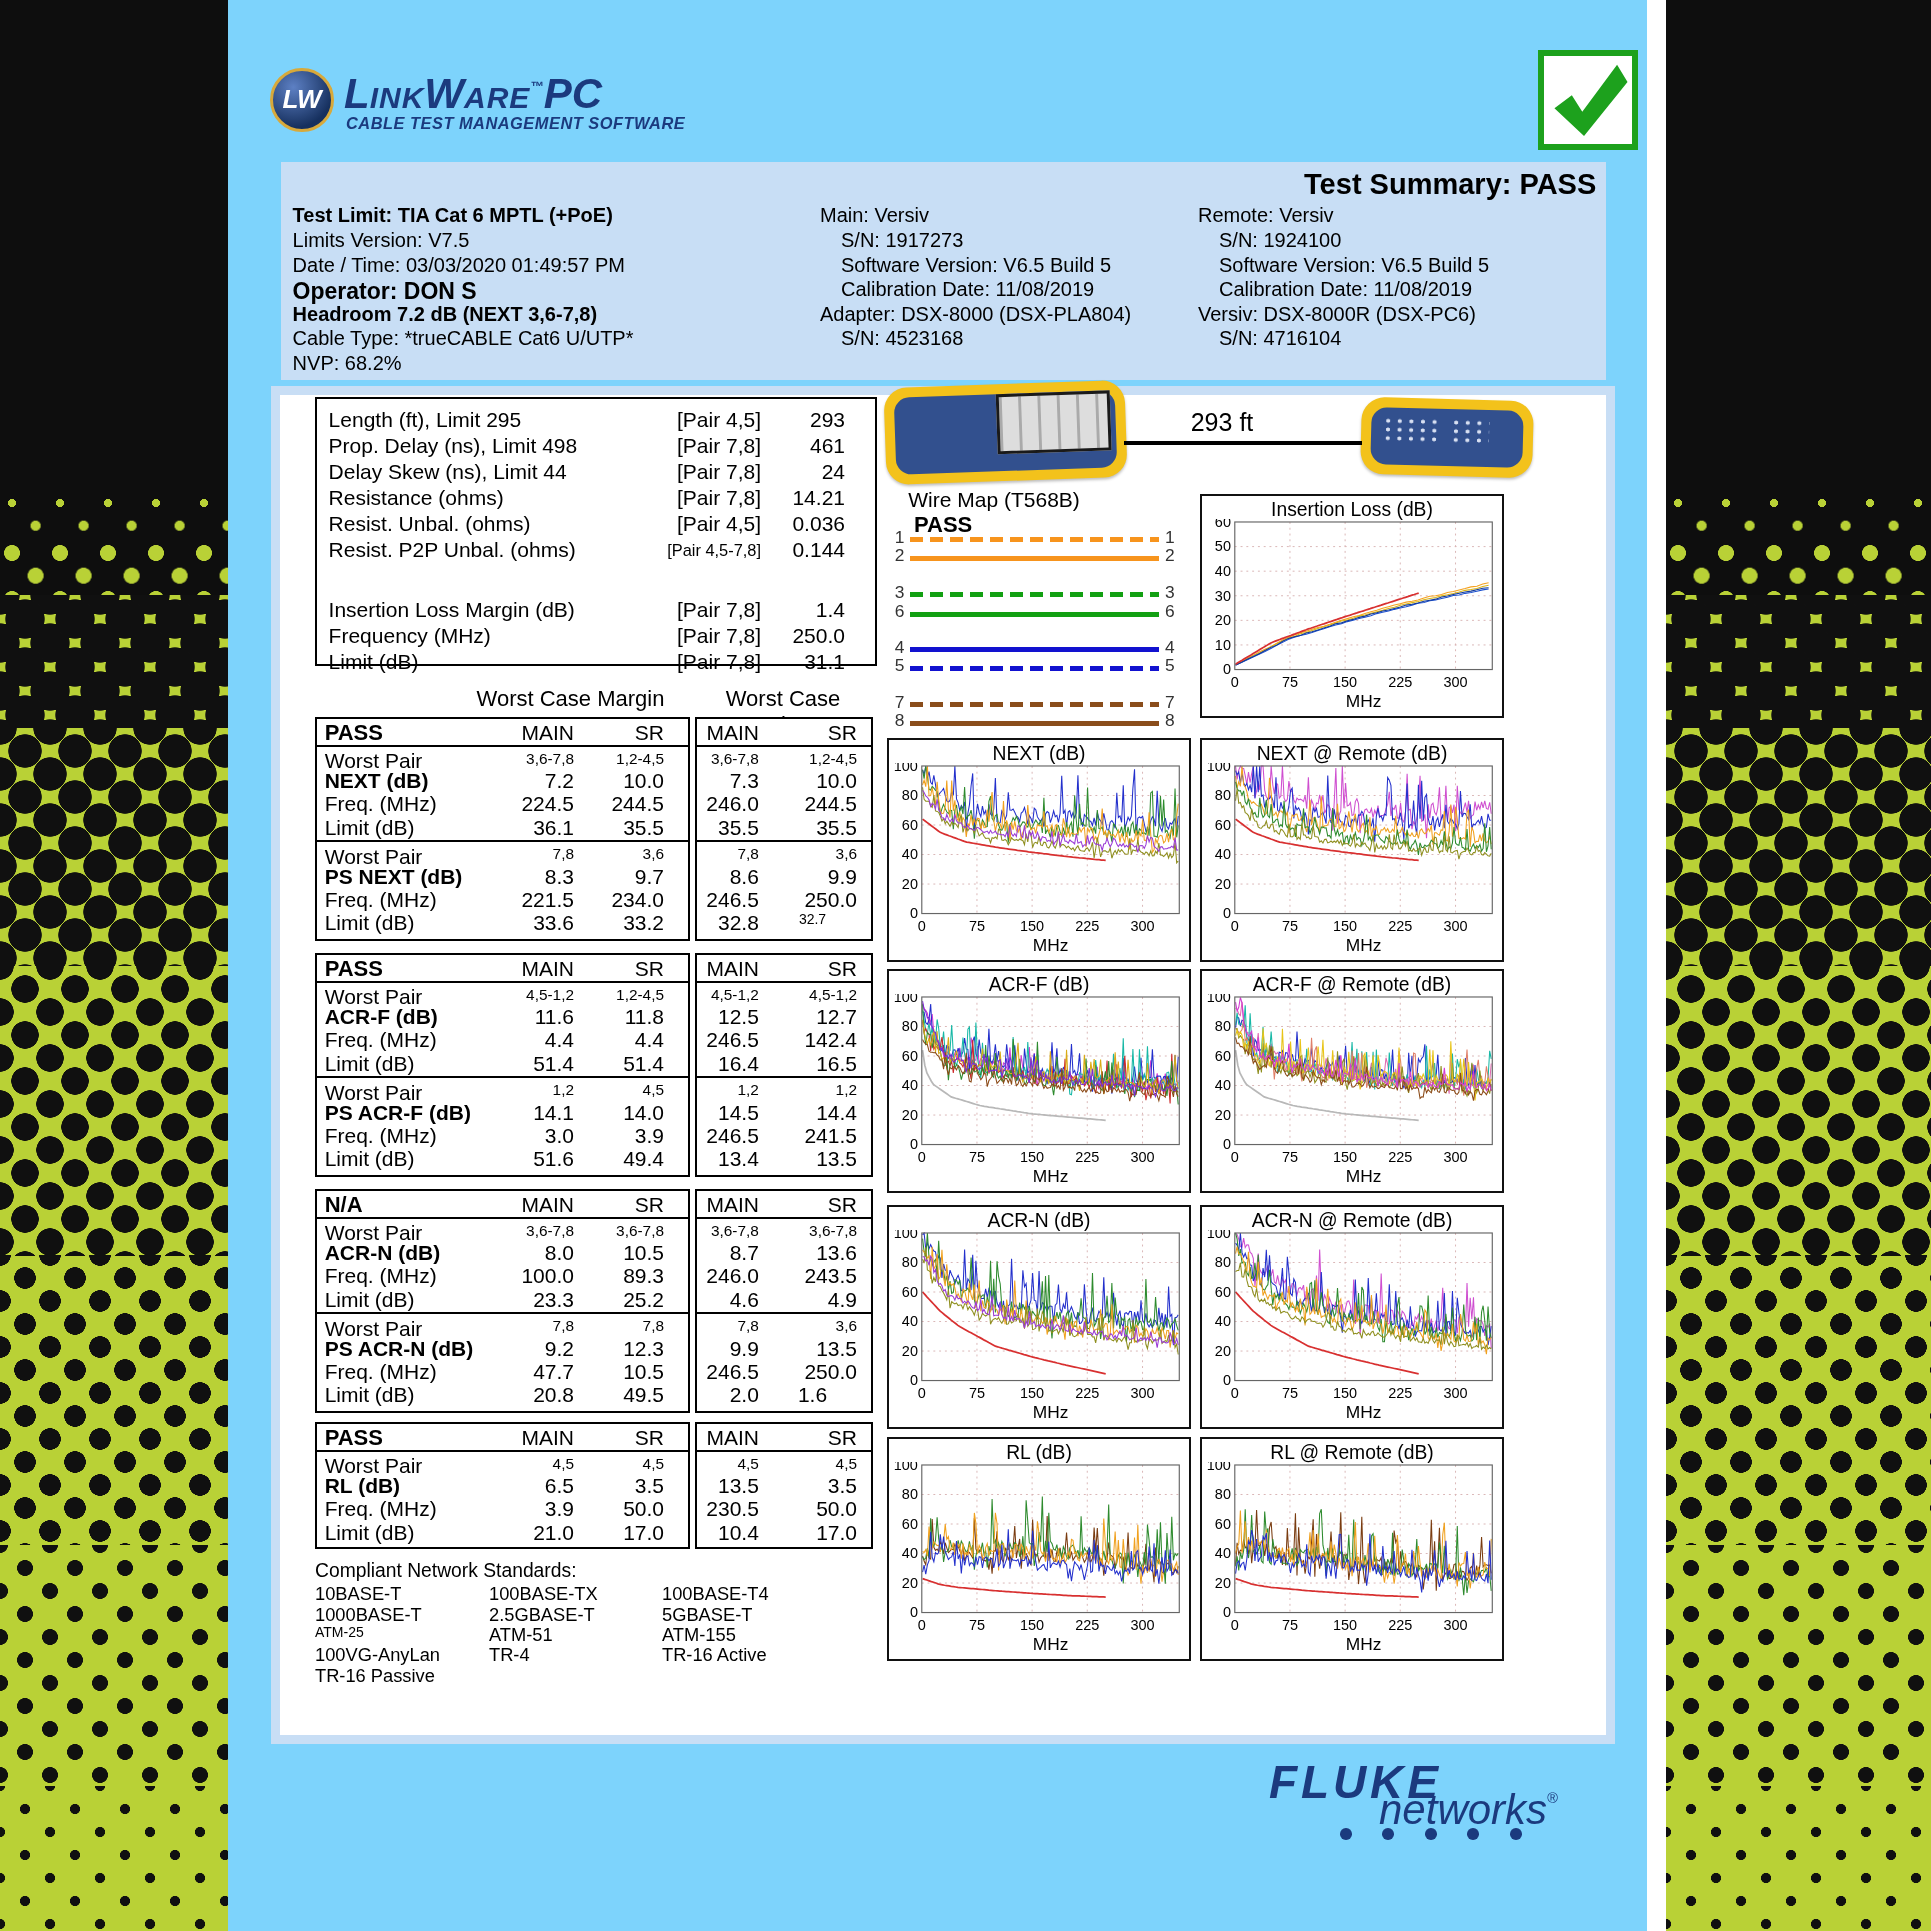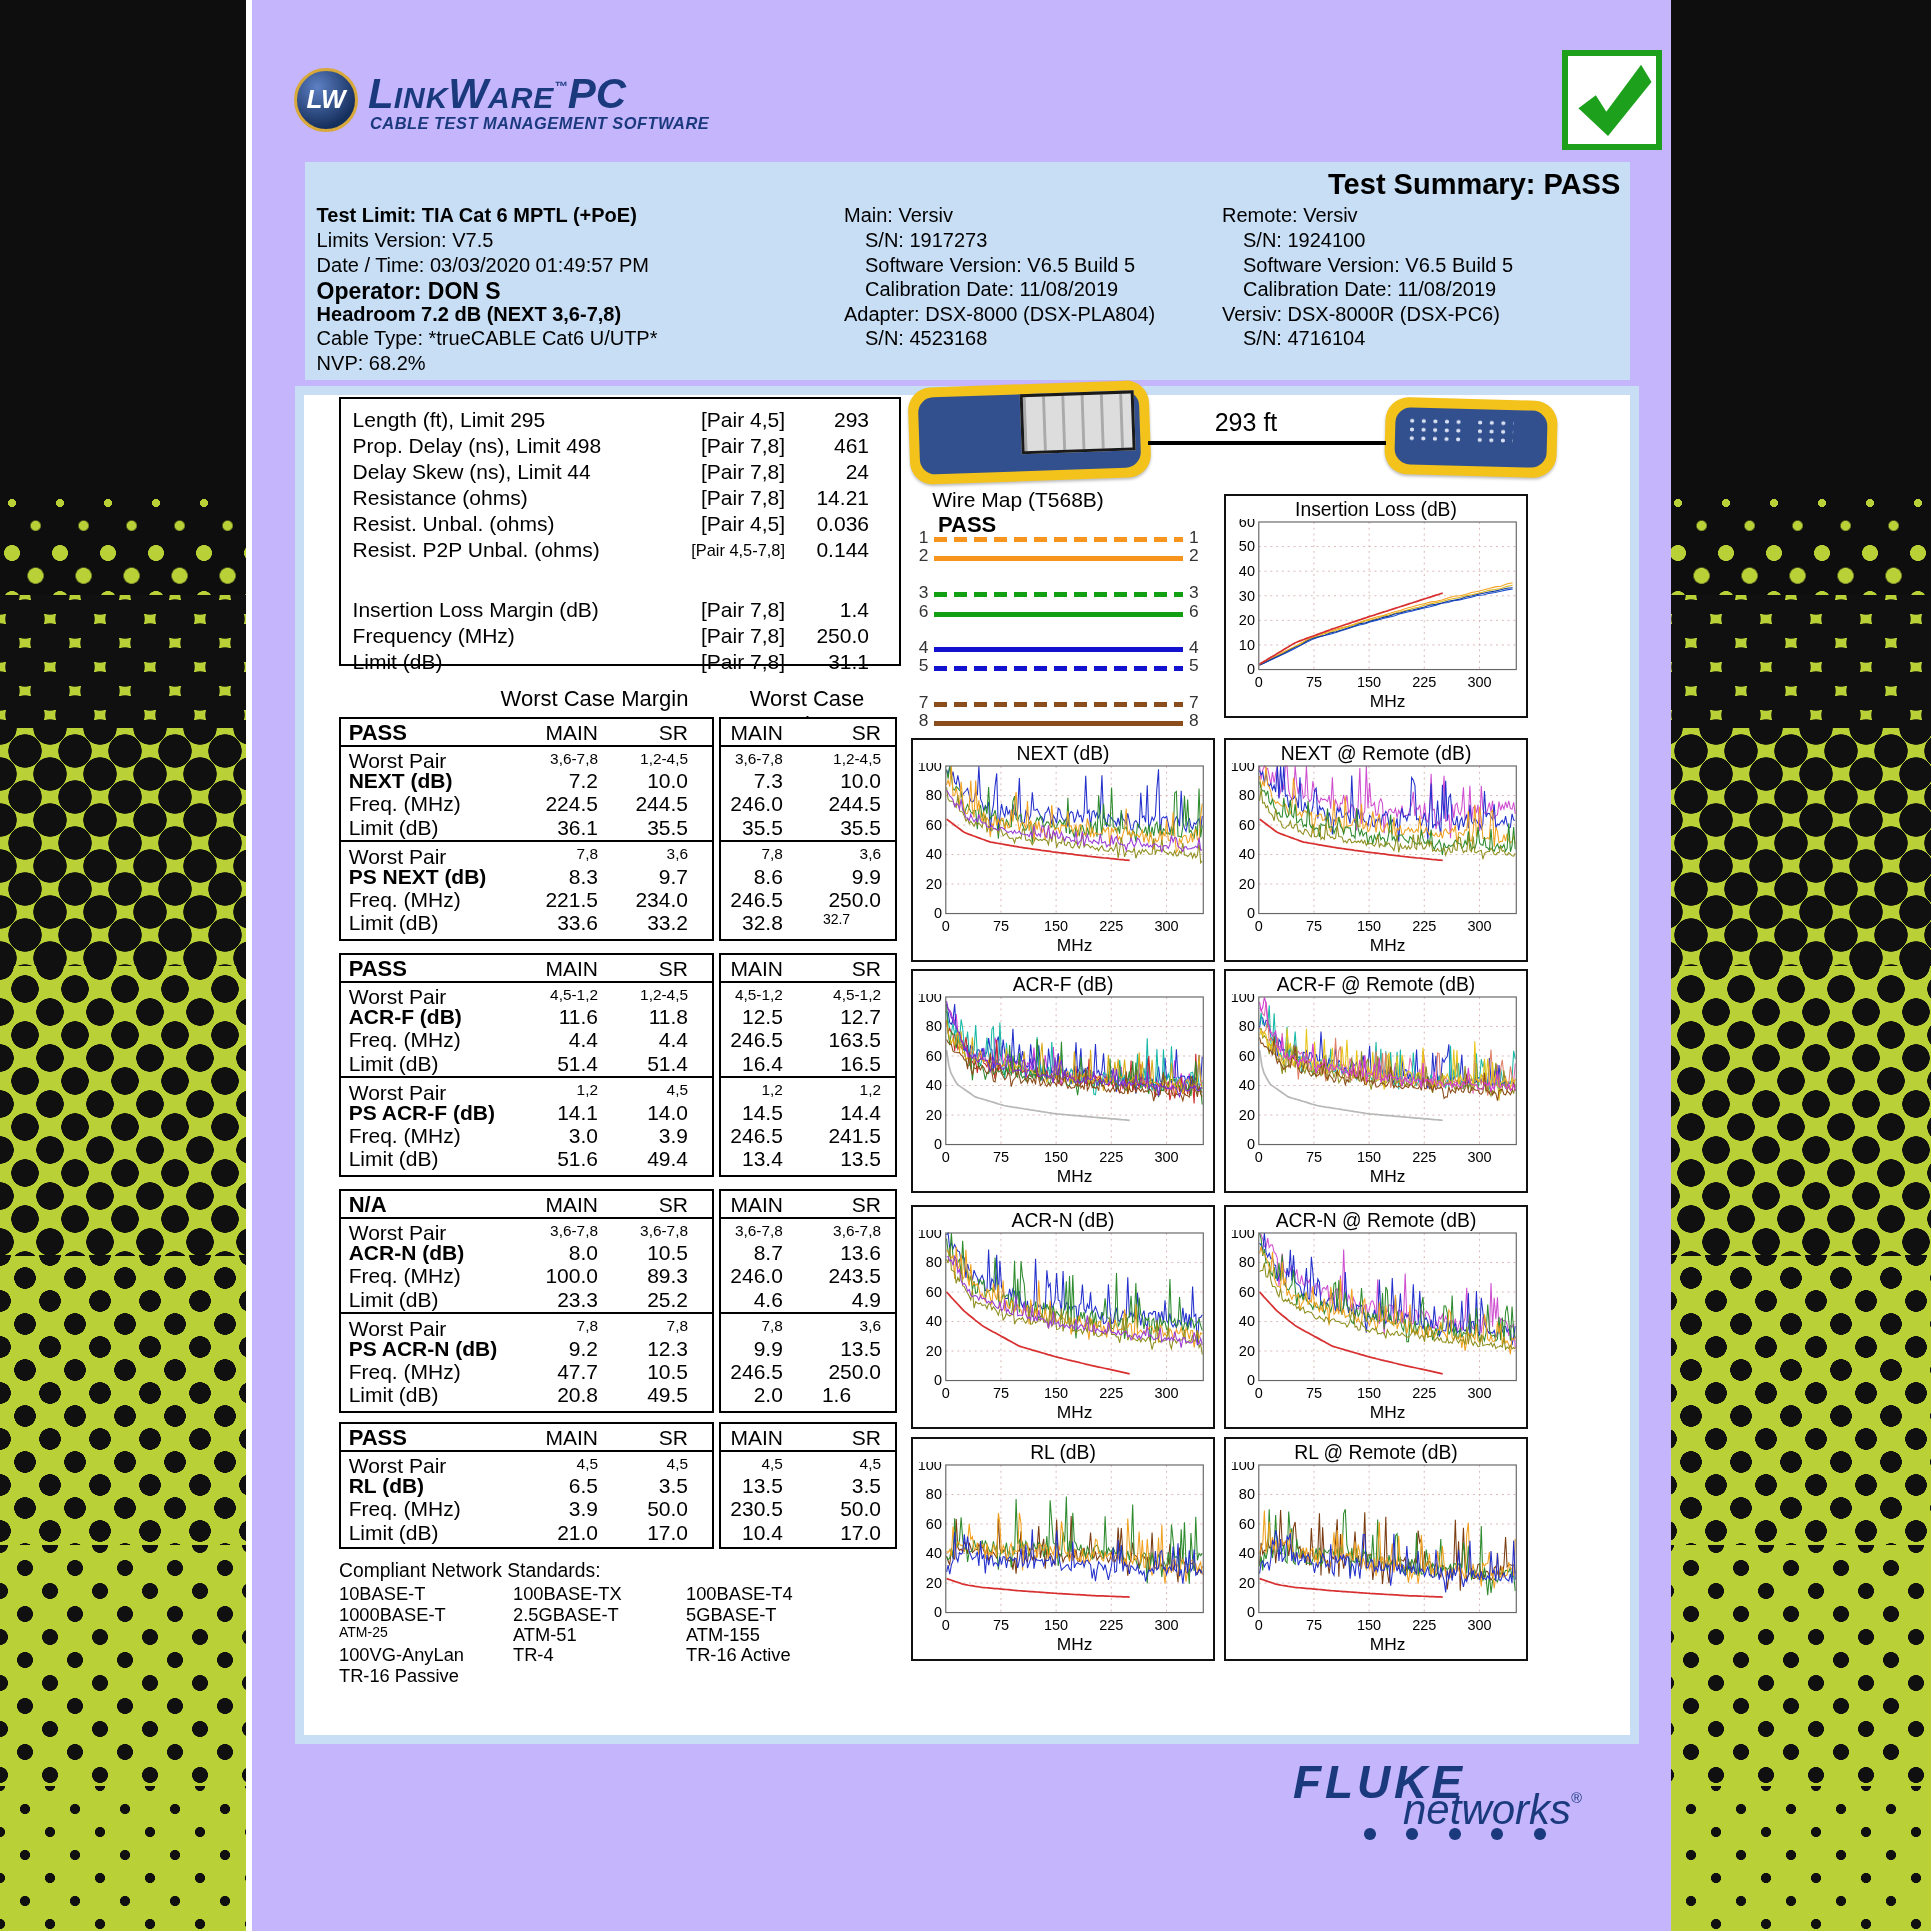--- a/index.html
+++ b/index.html
@@ -14,21 +14,21 @@
 .hb{position:absolute;left:0;right:0}
 .hb0{top:494px;height:48px;background-image:radial-gradient(circle,#b9d136 4.8px,transparent 5.3px),radial-gradient(circle,#b9d136 3.9px,transparent 4.3px);background-size:48px 44px;background-position:11.6px 9.7px,36px 31px}
 .hb1{top:543px;height:52px;background-color:#0e0e0e;background-image:radial-gradient(circle,#b9d136 7.7px,transparent 8.2px),radial-gradient(circle,#b9d136 7.7px,transparent 8.2px);background-size:48px 46px;background-position:11.6px 9.7px,36px 33px}
 .hb2{top:595px;height:133px;background-image:radial-gradient(circle,#101010 19.3px,transparent 20px),radial-gradient(circle,#101010 19.3px,transparent 20px);background-size:50px 48px;background-position:0 0,25px 24px}
 .hb3{top:728px;height:238px;background-image:radial-gradient(circle,#101010 16.4px,transparent 17px),radial-gradient(circle,#101010 16.4px,transparent 17px);background-size:50px 46px;background-position:0 0,25px 23px}
 .hb4{top:966px;height:290px;background-image:radial-gradient(circle,#101010 13.5px,transparent 14px),radial-gradient(circle,#101010 13.5px,transparent 14px);background-size:50px 46px;background-position:0 0,25px 23px}
 .hb5{top:1255px;height:290px;background-image:radial-gradient(circle,#101010 10.6px,transparent 11px),radial-gradient(circle,#101010 10.6px,transparent 11px);background-size:50px 46px;background-position:0 0,25px 23px}
 .hb6{top:1545px;height:241px;background-image:radial-gradient(circle,#101010 7.7px,transparent 8.2px),radial-gradient(circle,#101010 7.7px,transparent 8.2px);background-size:50px 46px;background-position:0 0,25px 23px}
 .hb7{top:1786px;height:145px;background-image:radial-gradient(circle,#101010 4.8px,transparent 5.3px),radial-gradient(circle,#101010 4.8px,transparent 5.3px);background-size:50px 46px;background-position:0 0,25px 23px}
 
-.paper{position:absolute;left:252px;top:0;width:1419px;height:1931px;background:#c4b5fd}
+.paper{position:absolute;left:228px;top:0;width:1419px;height:1931px;background:#7dd3fc}
 
 .lw-badge{position:absolute;left:42px;top:68px;width:64px;height:64px;border-radius:50%;
  background:radial-gradient(circle at 35% 28%,#5d80c4,#16305e 72%);border:3.9px solid #d8a93a;
  color:#fff;font-style:italic;font-weight:bold;font-size:26px;text-align:center;line-height:56px}
 .lw-word{position:absolute;left:116px;top:70px;color:#1b3a7e;font-style:italic;font-weight:bold;white-space:nowrap}
 .lw-word .b{font-size:42px}
 .lw-word .s{font-size:30px;letter-spacing:1px}
 .lw-word .tm{font-size:13.5px;vertical-align:17.4px}
 .lw-sub{position:absolute;left:118px;top:114px;color:#1b3a7e;font-style:italic;font-weight:bold;font-size:16.4px;letter-spacing:0.5px}
 
@@ -248,21 +248,21 @@
         </div>
         <div style="position: absolute; left: 467px; top: 953px; width: 178px; height: 224px; border: 2.9px solid rgb(0, 0, 0); background: rgb(255, 255, 255);">
           <div style="position: absolute; left: 1.9px; top: 1.9px; width: 60px; text-align: right; font-size: 21px;">MAIN</div>
           <div style="position: absolute; left: 71px; top: 1.9px; width: 89px; text-align: right; font-size: 21px;">SR</div>
           <div style="position: absolute; left: 0px; top: 26px; width: 100%; height: 1.9px; background: rgb(0, 0, 0);"></div>
           <div style="position: absolute; left: 1.9px; top: 31px; width: 60px; text-align: right; font-size: 15.4px;">4,5-1,2</div>
           <div style="position: absolute; left: 71px; top: 31px; width: 89px; text-align: right; font-size: 15.4px;">4,5-1,2</div>
           <div style="position: absolute; left: 1.9px; top: 50px; width: 60px; text-align: right; font-size: 21px;">12.5</div>
           <div style="position: absolute; left: 71px; top: 50px; width: 89px; text-align: right; font-size: 21px;">12.7</div>
           <div style="position: absolute; left: 1.9px; top: 73px; width: 60px; text-align: right; font-size: 21px;">246.5</div>
-          <div style="position: absolute; left: 71px; top: 73px; width: 89px; text-align: right; font-size: 21px;">163.5</div>
+          <div style="position: absolute; left: 71px; top: 73px; width: 89px; text-align: right; font-size: 21px;">142.4</div>
           <div style="position: absolute; left: 1.9px; top: 97px; width: 60px; text-align: right; font-size: 21px;">16.4</div>
           <div style="position: absolute; left: 71px; top: 97px; width: 89px; text-align: right; font-size: 21px;">16.5</div>
           <div style="position: absolute; left: 0px; top: 121px; width: 100%; height: 1.9px; background: rgb(0, 0, 0);"></div>
           <div style="position: absolute; left: 1.9px; top: 126px; width: 60px; text-align: right; font-size: 15.4px;">1,2</div>
           <div style="position: absolute; left: 71px; top: 126px; width: 89px; text-align: right; font-size: 15.4px;">1,2</div>
           <div style="position: absolute; left: 1.9px; top: 146px; width: 60px; text-align: right; font-size: 21px;">14.5</div>
           <div style="position: absolute; left: 71px; top: 146px; width: 89px; text-align: right; font-size: 21px;">14.4</div>
           <div style="position: absolute; left: 1.9px; top: 169px; width: 60px; text-align: right; font-size: 21px;">246.5</div>
           <div style="position: absolute; left: 71px; top: 169px; width: 89px; text-align: right; font-size: 21px;">241.5</div>
           <div style="position: absolute; left: 1.9px; top: 192px; width: 60px; text-align: right; font-size: 21px;">13.4</div>

